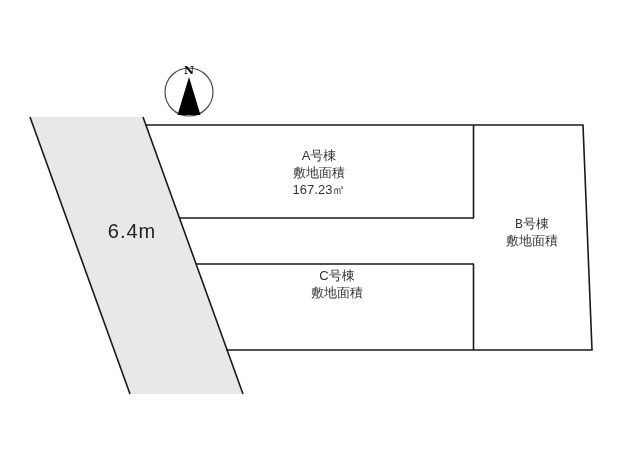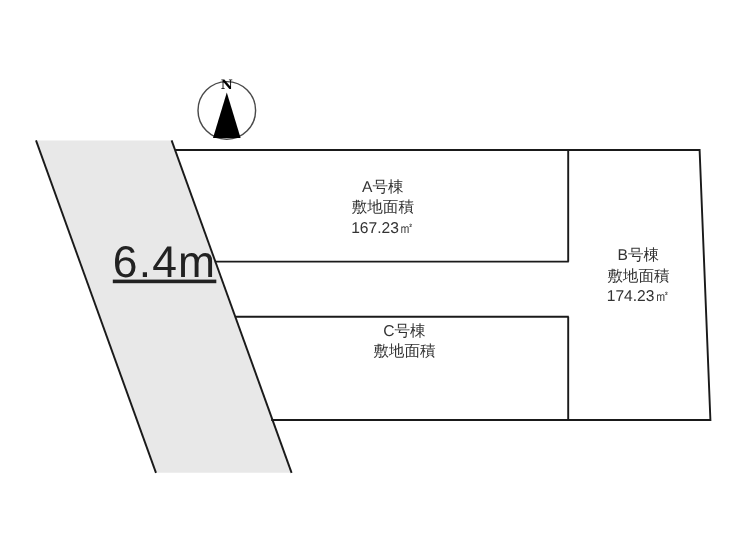--- a/index.html
+++ b/index.html
@@ -50,34 +50,33 @@
     left: 182px;
     top: 64px;
     width: 14px;
     font-family: "DejaVu Serif", serif;
     font-weight: bold;
     font-size: 11px;
     color: #000000;
   }
   .road-width-label {
     left: 94px;
-    top: 198px;
+    top: 220px;
     width: 76px;
-    font-size: 37px;
+    font-size: 20px;
     letter-spacing: 1px;
     color: #222222;
-    text-decoration: underline;
   }
   .plot-label {
     font-size: 13px;
     line-height: 17px;
     color: #333333;
   }
   .plot-label-a { left: 244px; top: 147px; width: 150px; }
-  .plot-label-b { left: 472px; top: 204px; width: 120px; }
+  .plot-label-b { left: 472px; top: 216px; width: 120px; font-family: Liberation Mono, monospace; }
   .plot-label-c { left: 262px; top: 267px; width: 150px; }
 </style>
 </head>
 <body>
 
 <div class="canvas" style="--color-line: #1a1a1a; --color-road_fill: #e8e8e8; --color-text: #222222; --color-compass_needle: #000000;">
 
   <svg class="diagram-svg" viewBox="0 0 620 466">
 
     <polygon class="road-fill" points="30,117 143,117 243,394 130,394"></polygon>
@@ -106,21 +105,20 @@
 
   <div class="label plot-label plot-label-a">
     <div>A号棟</div>
     <div>敷地面積</div>
     <div>167.23㎡</div>
   </div>
 
   <div class="label plot-label plot-label-b">
     <div>B号棟</div>
     <div>敷地面積</div>
-    <div>174.23㎡</div>
   </div>
 
   <div class="label plot-label plot-label-c">
     <div>C号棟</div>
     <div>敷地面積</div>
   </div>
 
 </div>
 
 </body></html>

